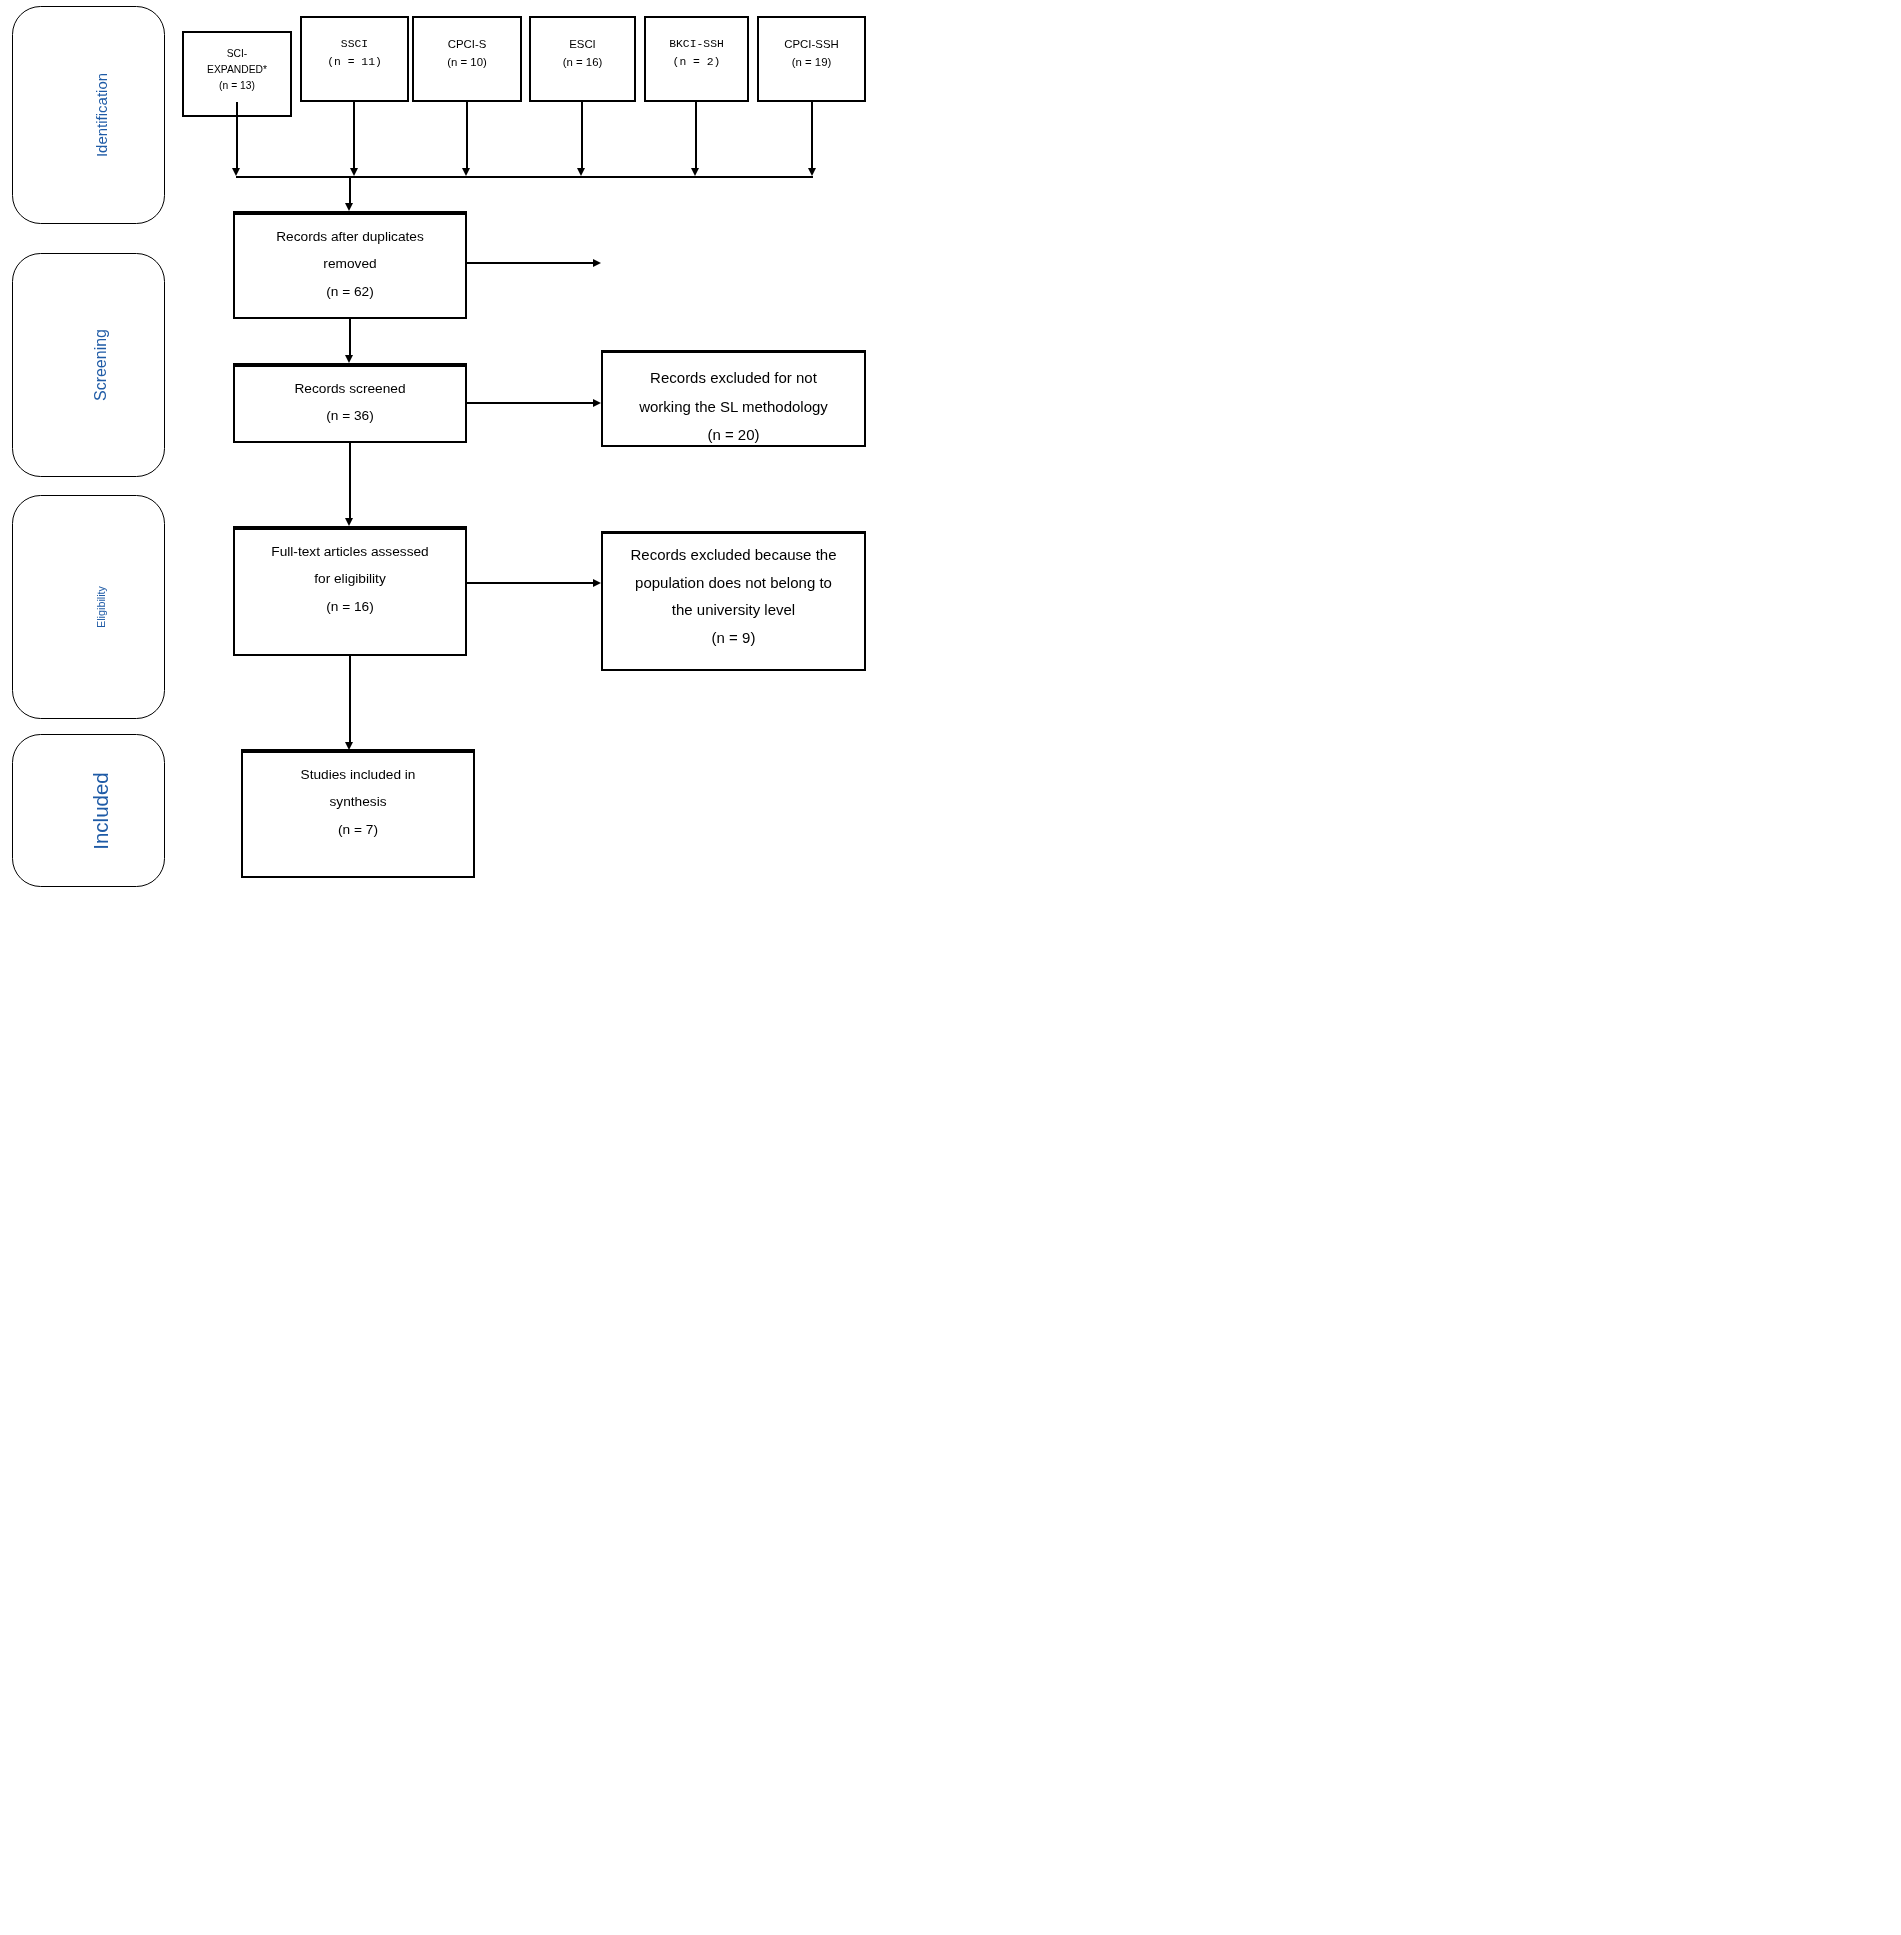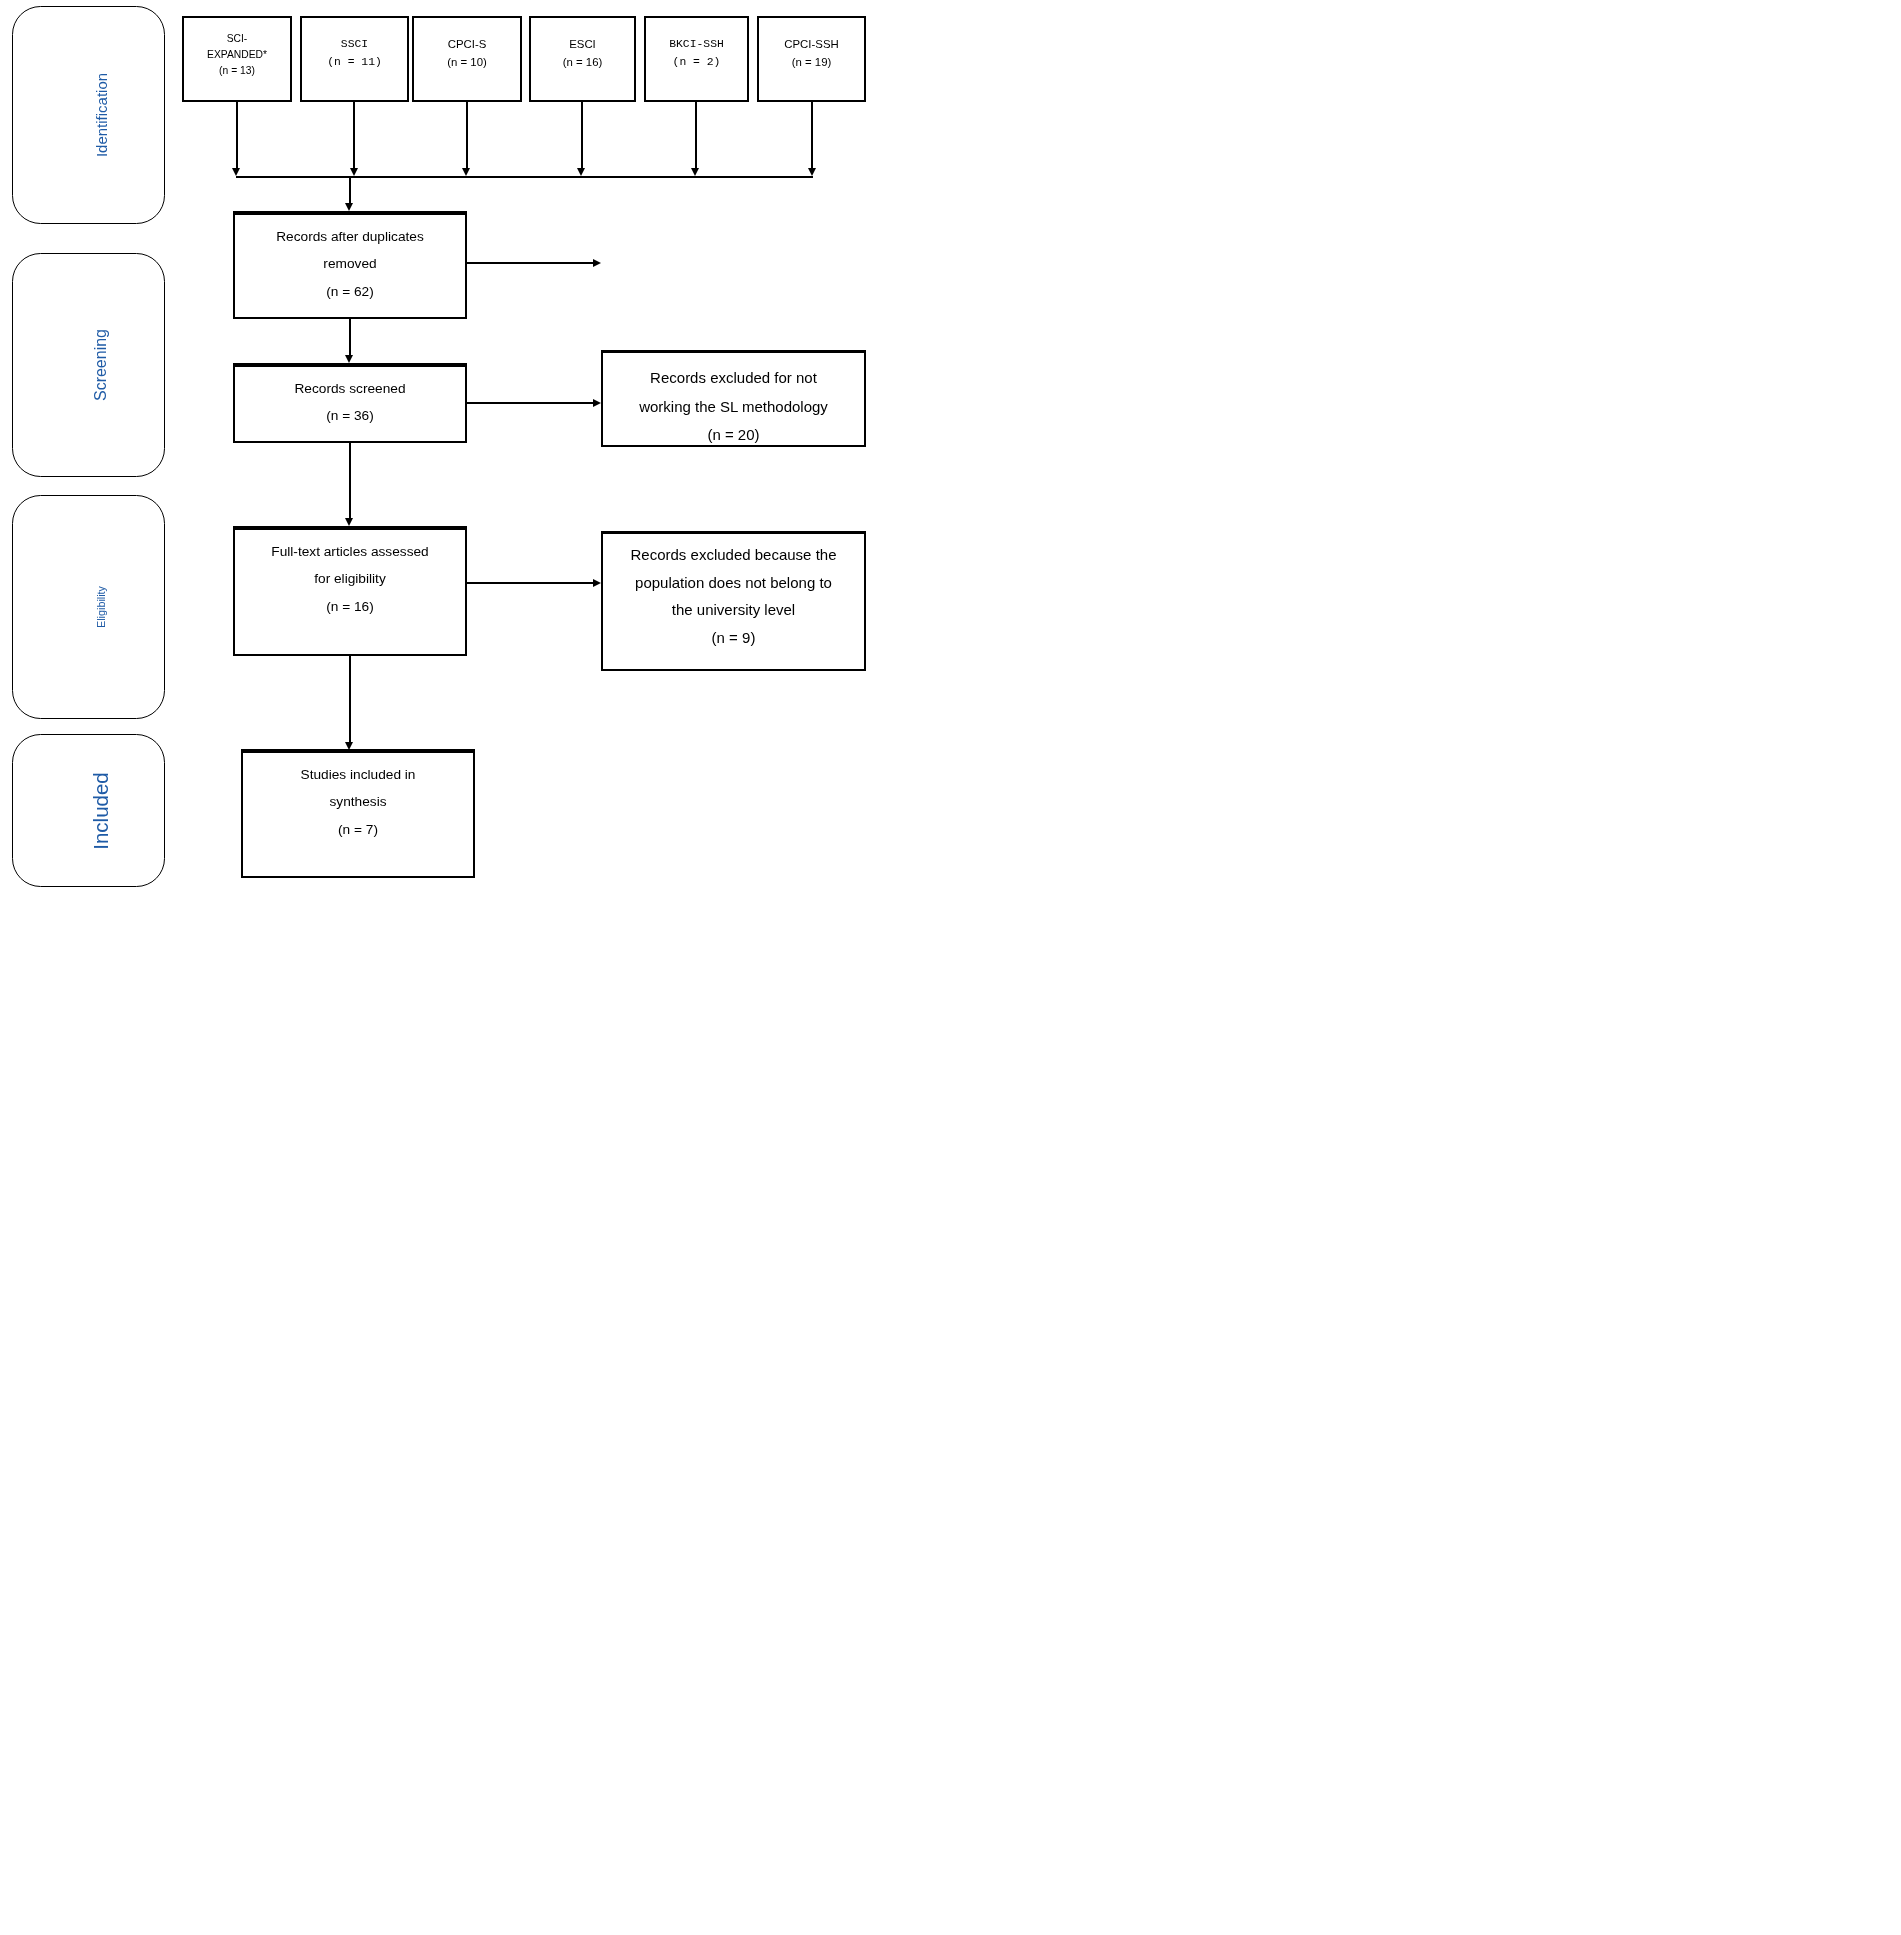--- a/index.html
+++ b/index.html
@@ -51,21 +51,21 @@
     height: 86px;
     border: 2.3px solid #000;
     background: #fff;
     box-sizing: border-box;
     text-align: center;
     font-size: 11.4px;
     line-height: 1.6;
     padding-top: 17px;
   }
   .src .nm { white-space: pre-line; }
-  #src-0 { left: 182px;  width: 110px; font-size: 10.3px; padding-top: 12.5px; }
+  #src-0 { left: 182px;  width: 110px; font-size: 10.3px; padding-top: 12.5px; margin-top: 15px; }
   #src-1 { left: 300px;  width: 109px; font-family: Liberation Mono, monospace; }
   #src-2 { left: 412px;  width: 110px; }
   #src-3 { left: 529px;  width: 107px; }
   #src-4 { left: 644px; width: 105px; font-family: Liberation Mono, monospace; }
   #src-5 { left: 757px; width: 109px; }
 
   
   .box {
     position: absolute;
     left: 233px;

